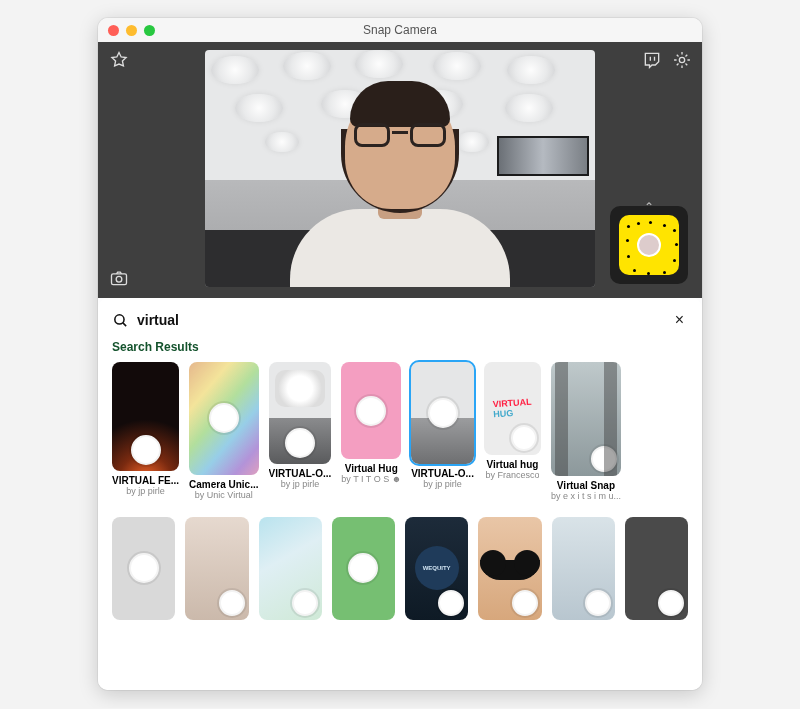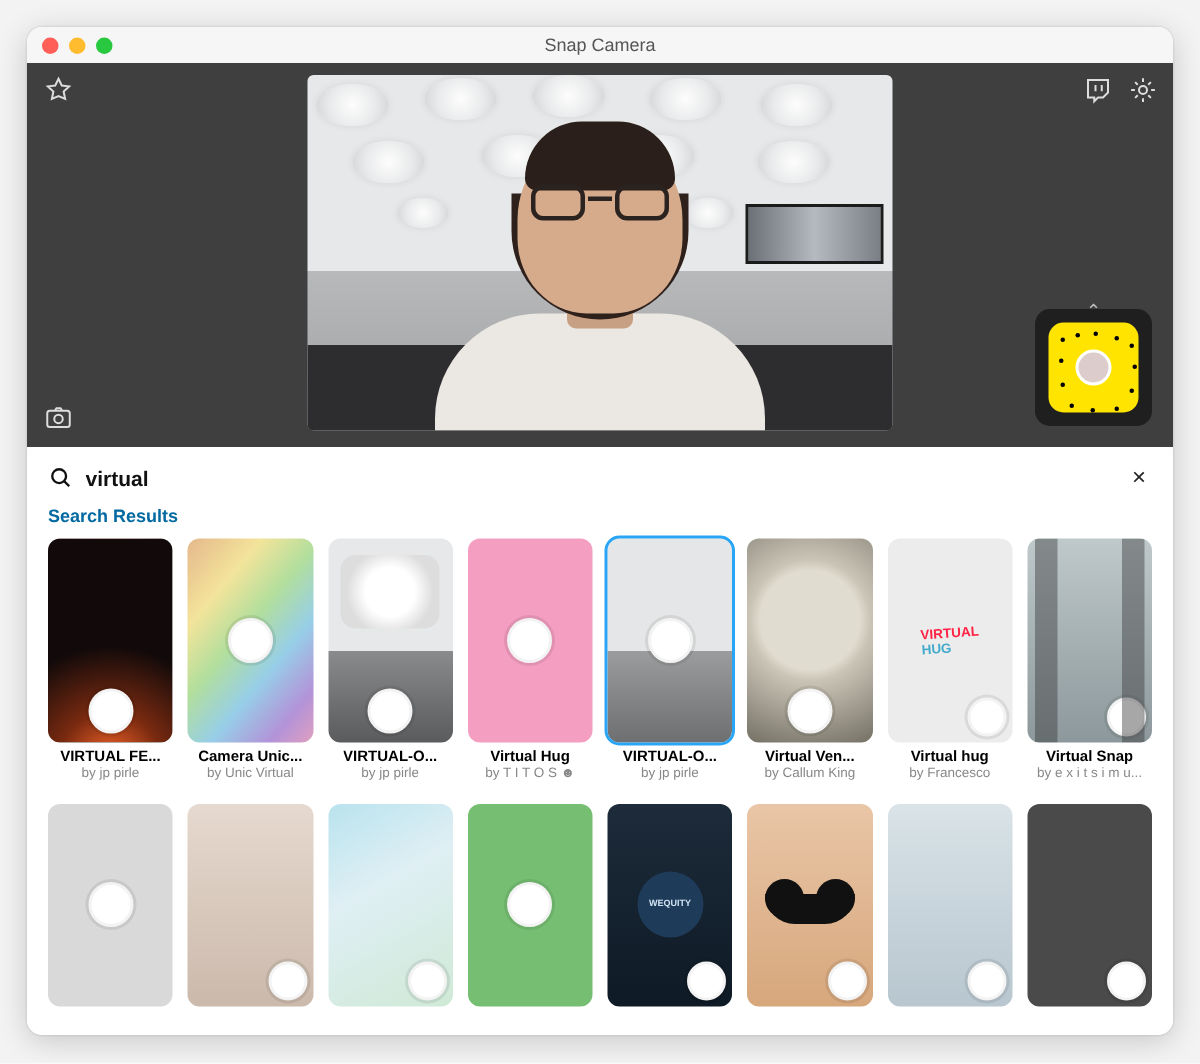--- a/index.html
+++ b/index.html
@@ -4,21 +4,21 @@
 <style>
   * { box-sizing: border-box; margin: 0; padding: 0; }
   body {
     font-family: -apple-system, BlinkMacSystemFont, "Helvetica Neue", Arial, sans-serif;
     background: #f3f3f3;
     display: flex;
     justify-content: center;
     padding: 18px;
   }
   .window {
-    width: 764px;
+    width: 604px;
     height: 672px;
     background: #fdfdfe;
     border-radius: 10px;
     box-shadow: 0 4px 20px rgba(0,0,0,.18), 0 0 0 1px rgba(0,0,0,.05);
     overflow: hidden;
     display: flex;
     flex-direction: column;
   }
   
   .titlebar {
@@ -113,21 +113,21 @@
     background:#fff;
     height:28px;
     gap:8px;
   }
   .search-row svg { width:17px; height:17px; color:#111; flex:0 0 auto;}
   .search-row input {
     flex:1; border:none; outline:none; font-size:14px; font-weight:700; color:#111;
     background:transparent;
   }
   .search-row .clear { flex:0 0 auto; font-size:16px; color:#222; cursor:pointer; padding:0 4px;}
-  .section-label { font-size:12px; font-weight:700; color:#0369a1; margin-top:0px;}
+  .section-label { font-size:12px; font-weight:700; color:#14532d; margin-top:0px;}
   .grid {
     display:grid;
     grid-template-columns: repeat(8, 1fr);
     gap:10px;
     padding-top:2px;
   }
   .lens-card {
     display:flex; flex-direction:column; align-items:center;
     cursor:pointer;
   }
@@ -316,27 +316,20 @@
           <div class="lens-author">by T I T O S ☻</div>
         </div>
         <div class="lens-card active">
           <div class="thumb bg-office2">
             <div class="lens-icon center"></div>
           </div>
           <div class="lens-title">VIRTUAL-O...</div>
           <div class="lens-author">by jp pirle</div>
         </div>
         <div class="lens-card">
-          <div class="thumb bg-mask">
-            <div class="lens-icon bl"></div>
-          </div>
-          <div class="lens-title">Virtual Ven...</div>
-          <div class="lens-author">by Callum King</div>
-        </div>
-        <div class="lens-card">
           <div class="thumb bg-hug">
             <span><span class="w1">VIRTUAL</span><br><span class="w2">HUG</span></span>
             <div class="lens-icon br"></div>
           </div>
           <div class="lens-title">Virtual hug</div>
           <div class="lens-author">by Francesco</div>
         </div>
         <div class="lens-card">
           <div class="thumb bg-phone">
             <div class="lens-icon br"></div>

